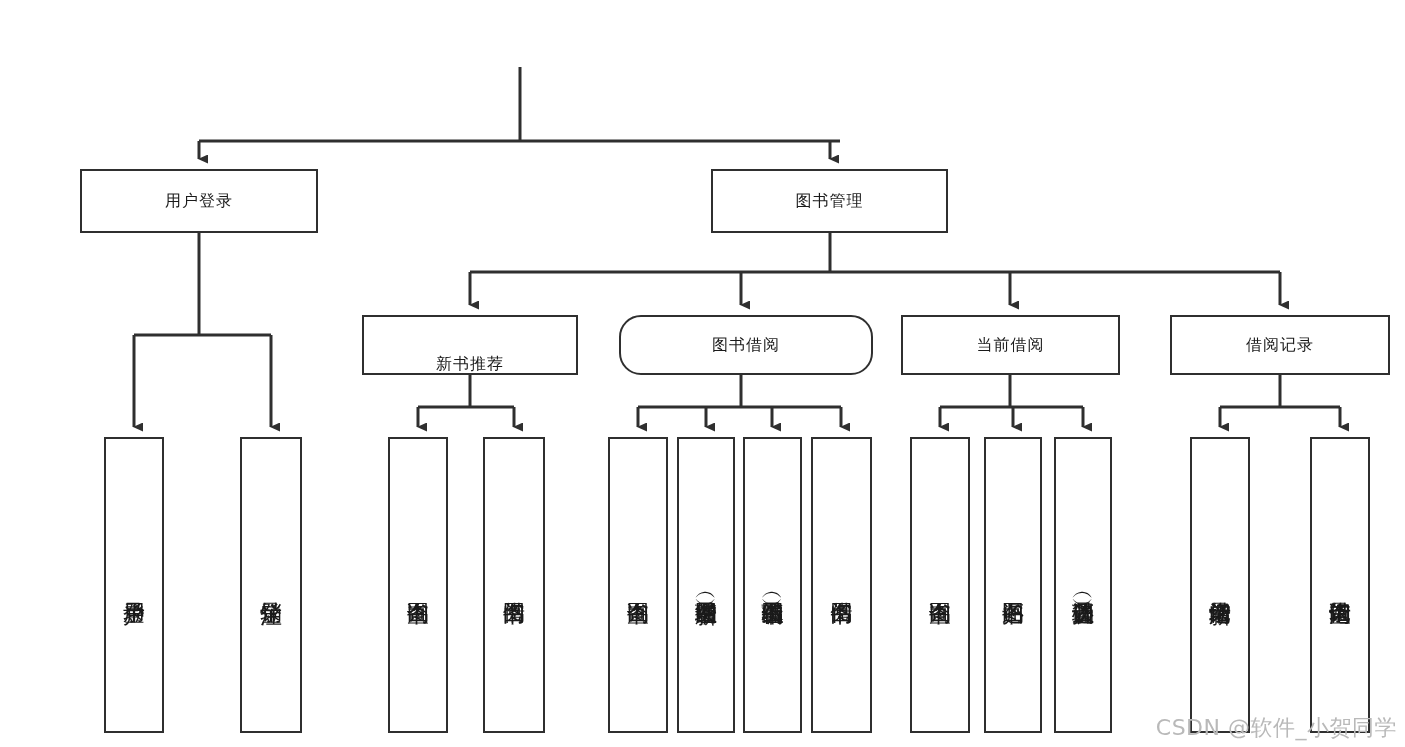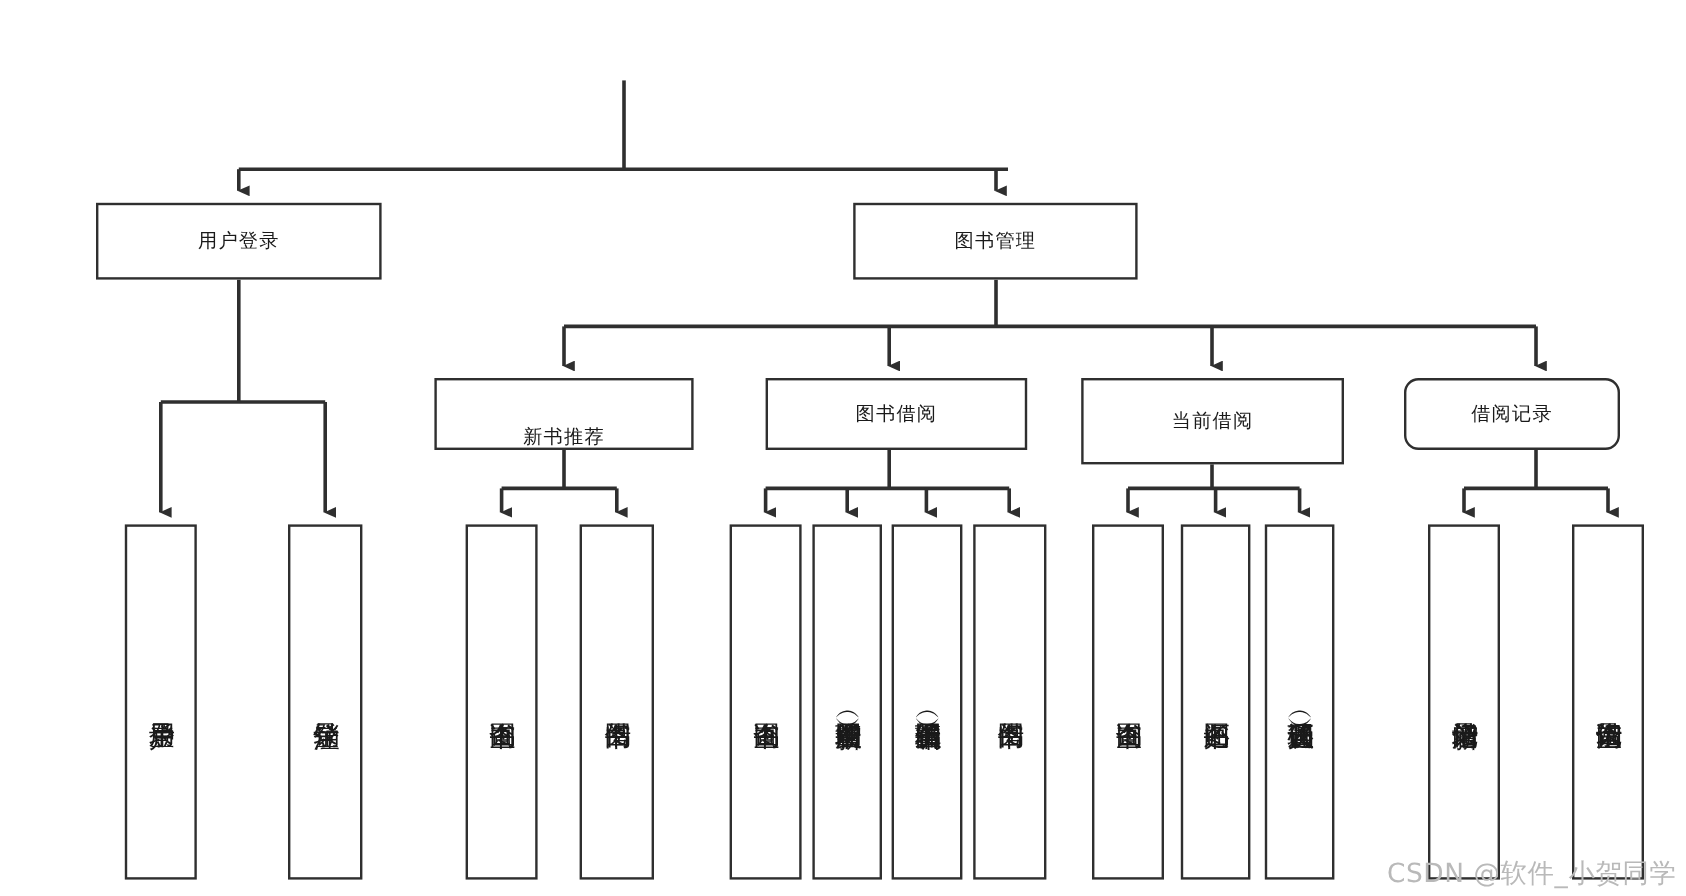--- a/index.html
+++ b/index.html
@@ -127,27 +127,27 @@
   <div class="node horiz" style="left:80px; top:169px; width:238px; height:64px;">
     <span>用户登录</span>
   </div>
   <div class="node horiz" style="left:711px; top:169px; width:237px; height:64px;">
     <span>图书管理</span>
   </div>
 
   <div class="node horiz" style="left:362px; top:315px; width:216px; height:60px;align-items:flex-end;">
     <span>新书推荐</span>
   </div>
-  <div class="node horiz" style="left:638px; top:315px; width:218px; height:60px;">
+  <div class="node horiz" style="left:619px; top:315px; width:254px; height:60px;border-radius:22px;">
     <span>图书借阅</span>
   </div>
-  <div class="node horiz" style="left:901px; top:315px; width:219px; height:72px;">
+  <div class="node horiz" style="left:901px; top:315px; width:219px; height:60px;">
     <span>当前借阅</span>
   </div>
-  <div class="node horiz" style="left:1170px; top:315px; width:180px; height:60px;border-radius:12px;">
+  <div class="node horiz" style="left:1170px; top:315px; width:220px; height:60px;">
     <span>借阅记录</span>
   </div>
 
   <div class="node leaf" style="left:104px; top:437px; width:60px; height:296px;">
     <span class="vlabel">用户登录</span>
   </div>
   <div class="node leaf" style="left:240px; top:437px; width:62px; height:296px;">
     <span class="vlabel">注销登录</span>
   </div>
 

